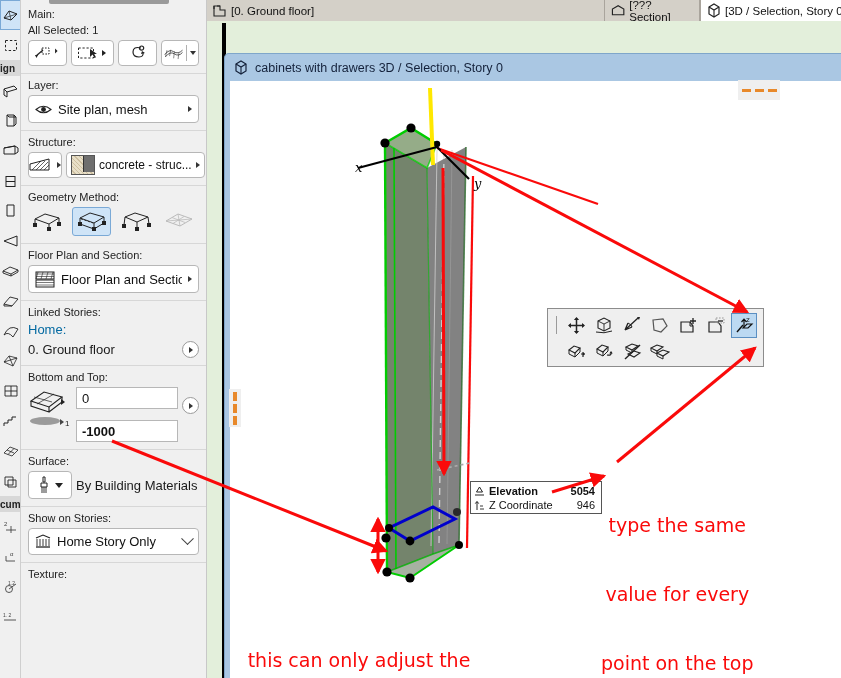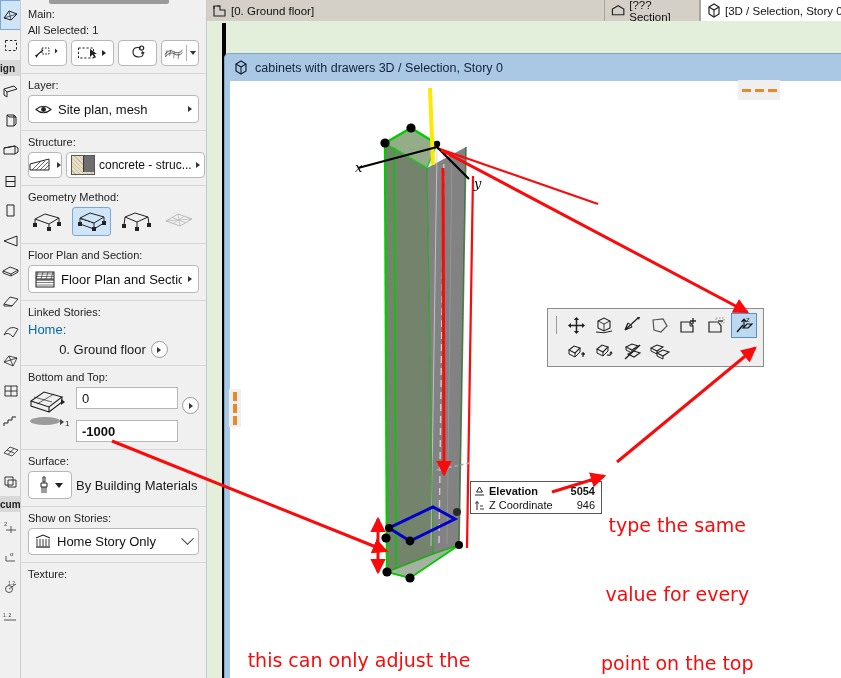--- a/index.html
+++ b/index.html
@@ -66,21 +66,21 @@
   .field{
     background:#fff;border:1px solid #b7b7b7;height:22px;box-sizing:border-box;
     font-size:13px;color:#111;display:flex;align-items:center;padding:0 5px;
   }
   .geo-row{display:flex;gap:5px;align-items:center;margin-top:3px;}
   .geo-btn{
     width:40px;height:29px;border-radius:3px;display:flex;align-items:center;
     justify-content:center;box-sizing:border-box;
   }
   .geo-btn.on{background:#cfe4f7;border:1px solid #7aa9d6;}
-  .linked-row{display:flex;align-items:center;justify-content:center;gap:5px;}
+  .linked-row{display:flex;align-items:center;justify-content:space-between;gap:5px;}
   .circ-arrow{
     width:15px;height:15px;border:1px solid #9a9a9a;border-radius:50%;
     background:#fff;display:flex;align-items:center;justify-content:center;
   }
   
   #tabbar{
     position:absolute;left:207px;top:0;width:634px;height:21px;background:#d4d0c8;
   }
   .tab{
     position:absolute;top:0;height:21px;display:flex;align-items:center;gap:4px;

